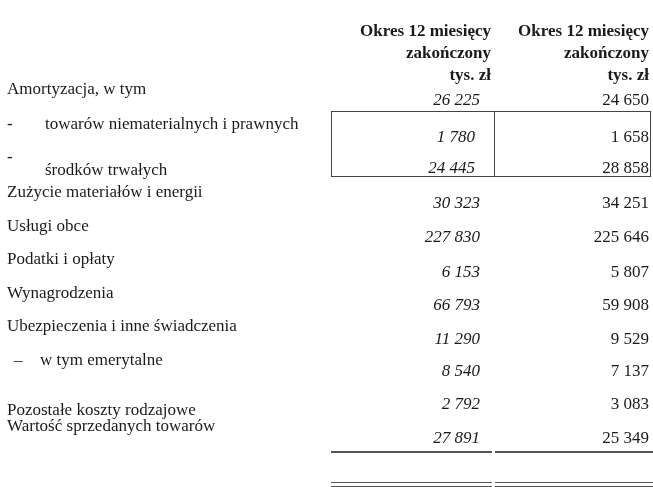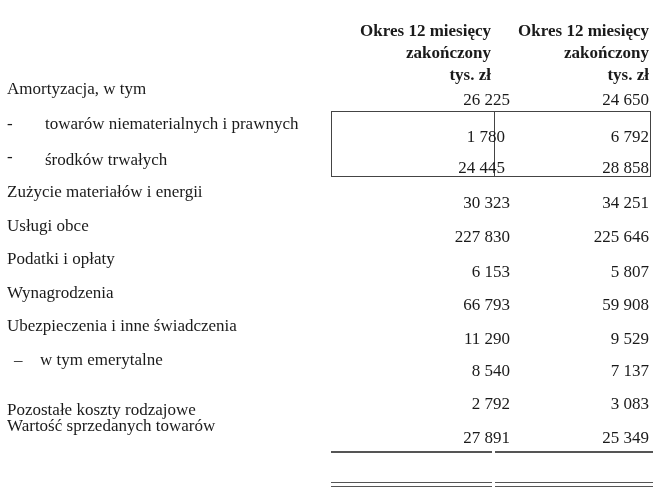--- a/index.html
+++ b/index.html
@@ -4,21 +4,21 @@
 <style>
   html, body { margin:0; padding:0; background:#ffffff; }
   body { width:653px; height:487px; position:relative; overflow:hidden;
          font-family:"Liberation Serif", serif; color:#1a1a1a; font-size:17px; }
   .abs { position:absolute; white-space:nowrap; }
   .hdr { font-weight:bold; text-align:right; line-height:22px; font-size:17px;margin-top:20px; }
   .lbl { left:7px; }
   .sub-dash { left:7px; }
   .sub-text { left:45px; }
   .num { text-align:right; width:150px; }
-  .c1 { left:350px; width:160px; }
+  .c1 { left:320px; width:160px;font-style:italic; }
   .c2 { left:496px; width:153px; }
   .box { position:absolute; left:331px; top:111px; width:320px; height:66px;
          border:1.5px solid #444; box-sizing:border-box; }
   .boxdiv { position:absolute; left:494px; top:111px; width:0; height:66px;
             border-left:1.5px solid #444; }
   .line { position:absolute; height:0; border-top:2px solid #555; }
   .dline { position:absolute; height:3px; border-top:1.5px solid #555; border-bottom:1.5px solid #555; }
   .bold { font-weight:bold;margin-top:26px; }
 </style>
 </head>
@@ -39,24 +39,24 @@
 <div class="box"></div>
 <div class="boxdiv"></div>
 
 <div class="abs lbl" style="top:79px;">Amortyzacja, w tym</div>
 <div class="abs num c1" style="top:90px;">26 225</div>
 <div class="abs num c2" style="top:90px;">24 650</div>
 
 <div class="abs sub-dash" style="top:114px;">-</div>
 <div class="abs sub-text" style="top:114px;">towarów niematerialnych i prawnych</div>
 <div class="abs num c1" style="top:127px;width:155px;">1 780</div>
-<div class="abs num c2" style="top:127px;">6 792</div>
+<div class="abs num c2" style="top:127px;">1 658</div>
 
 <div class="abs sub-dash" style="top:147px;">-</div>
-<div class="abs sub-text" style="top:150px;">środków trwałych</div>
+<div class="abs sub-text" style="top:160px;">środków trwałych</div>
 <div class="abs num c1" style="top:158px;width:155px;">24 445</div>
 <div class="abs num c2" style="top:158px;">28 858</div>
 
 <div class="abs lbl" style="top:182px;">Zużycie materiałów  i energii</div>
 <div class="abs num c1" style="top:193px;">30 323</div>
 <div class="abs num c2" style="top:193px;">34 251</div>
 
 <div class="abs lbl" style="top:216px;">Usługi obce</div>
 <div class="abs num c1" style="top:227px;">227 830</div>
 <div class="abs num c2" style="top:227px;">225 646</div>

